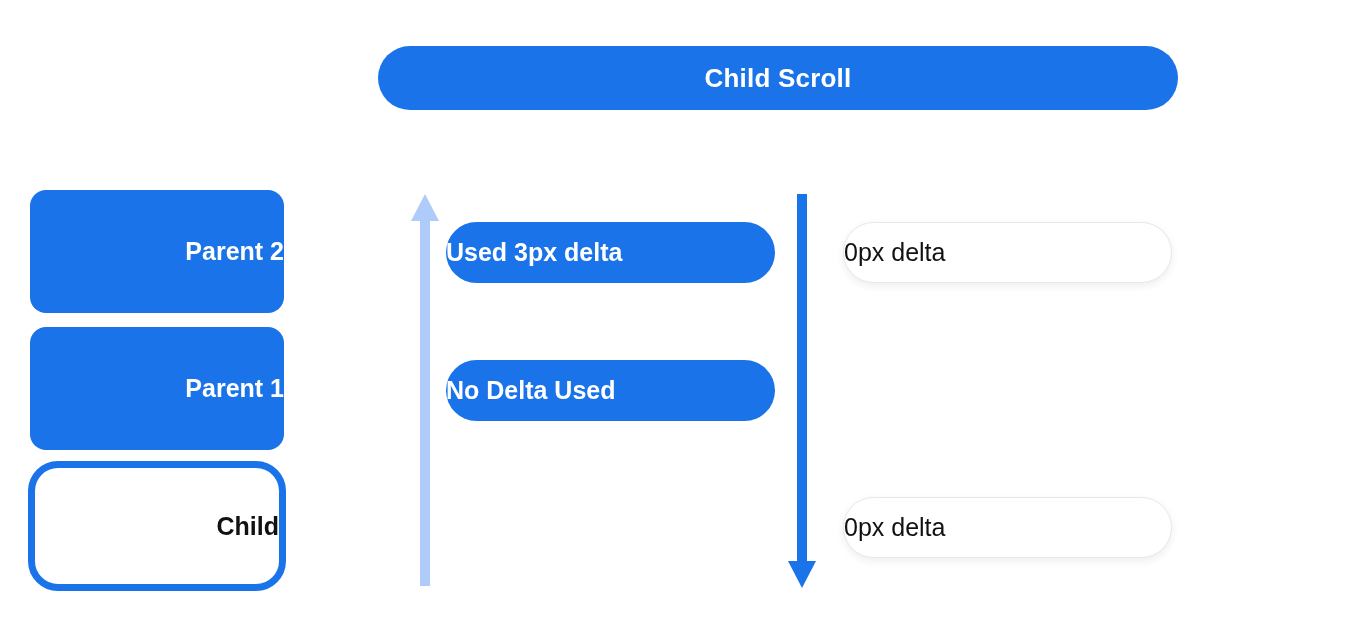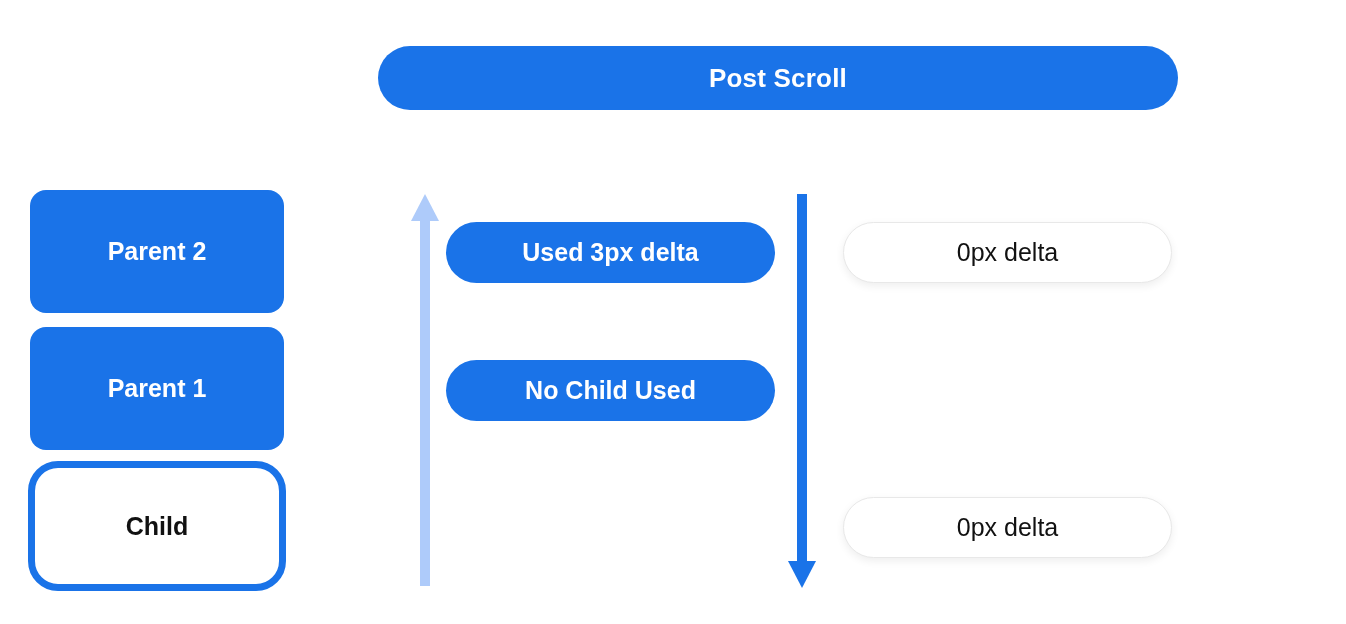--- a/index.html
+++ b/index.html
@@ -21,42 +21,42 @@
   .banner{
     position:absolute;left:378px;top:46px;width:800px;height:64px;
     background:var(--primary-blue,#1a73e8);border-radius:32px;
     display:flex;align-items:center;justify-content:center;
     color:#fff;font-weight:700;font-size:26px;letter-spacing:.2px;
   }
 
   
   .box{
     position:absolute;left:30px;width:254px;height:123px;border-radius:16px;
-    display:flex;align-items:center;justify-content:center;
+    display:flex;align-items:center;justify-content:flex-end;
     font-size:25px;font-weight:700;color:#fff;
     background:var(--primary-blue,#1a73e8);
   }
   .box.parent2{top:190px;}
   .box.parent1{top:327px;}
   .box.child{
     left:28px;top:461px;width:258px;height:130px;
     background:var(--white,#fff);
     border:7px solid var(--primary-blue,#1a73e8);
     border-radius:30px;color:var(--text-dark,#111);font-weight:600;
   }
 
   
   .arrow{position:absolute;display:block;}
   .arrow.up{left:411px;top:194px;color:var(--light-blue,#aecbfa);}
   .arrow.down{left:788px;top:194px;color:var(--primary-blue,#1a73e8);}
 
   
   .pill{
     position:absolute;width:329px;height:61px;border-radius:31px;
-    display:flex;align-items:center;justify-content:center;
+    display:flex;align-items:center;
     font-size:25px;font-weight:700;
   }
   .pill.blue{background:var(--primary-blue,#1a73e8);color:#fff;left:446px;}
   .pill.blue.p-top{top:222px;}
   .pill.blue.p-bottom{top:360px;}
 
   
   .pill.white{
     background:var(--white,#fff);color:var(--text-dark,#111);
     border:1px solid var(--pill-border,#e8e8e8);
@@ -64,21 +64,21 @@
     left:843px;font-weight:400;
   }
   .pill.white.p-top{top:222px;}
   .pill.white.p-bottom{top:497px;}
 </style>
 </head>
 <body>
 
 <div class="canvas">
 
-  <div class="banner">Post Scroll</div>
+  <div class="banner">Child Scroll</div>
 
   <div class="box parent2">
     <span>Parent 2</span>
   </div>
   <div class="box parent1">
     <span>Parent 1</span>
   </div>
   <div class="box child">
     <span>Child</span>
   </div>
@@ -90,21 +90,21 @@
 
   <svg class="arrow down" width="28" height="394" viewBox="0 0 28 394" aria-hidden="true">
     <rect x="9" y="0" width="10" height="369" fill="currentColor"></rect>
     <polygon points="0,367 28,367 14,394" fill="currentColor"></polygon>
   </svg>
 
   <div class="pill blue p-top">
     <span>Used 3px delta</span>
   </div>
   <div class="pill blue p-bottom">
-    <span>No Child Used</span>
+    <span>No Delta Used</span>
   </div>
 
   <div class="pill white p-top">
     <span>0px delta</span>
   </div>
   <div class="pill white p-bottom">
     <span>0px delta</span>
   </div>
 
 </div>

